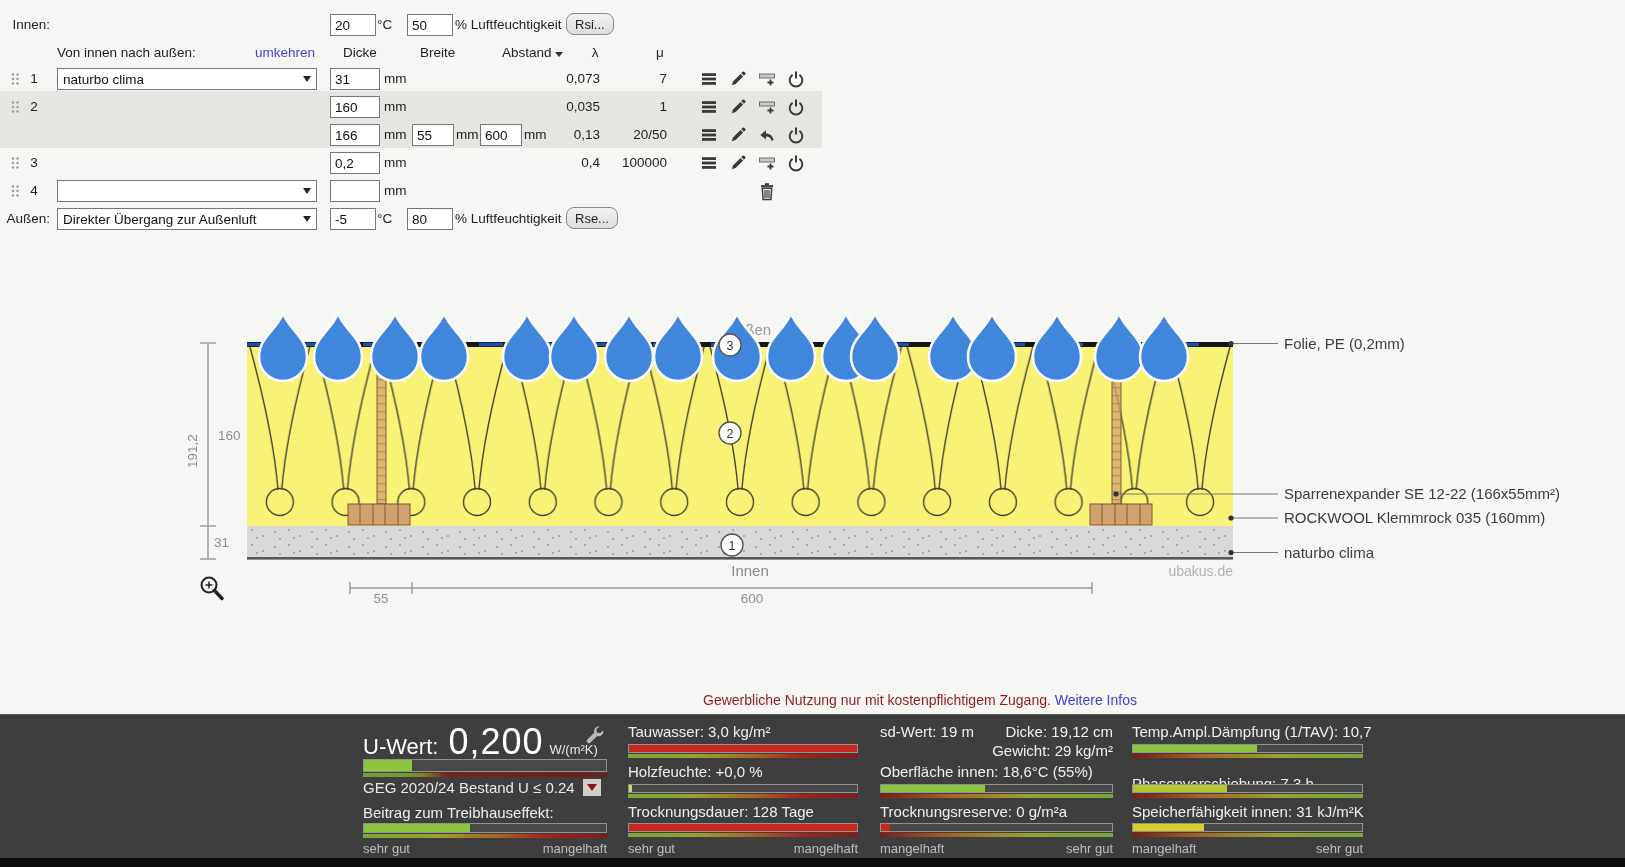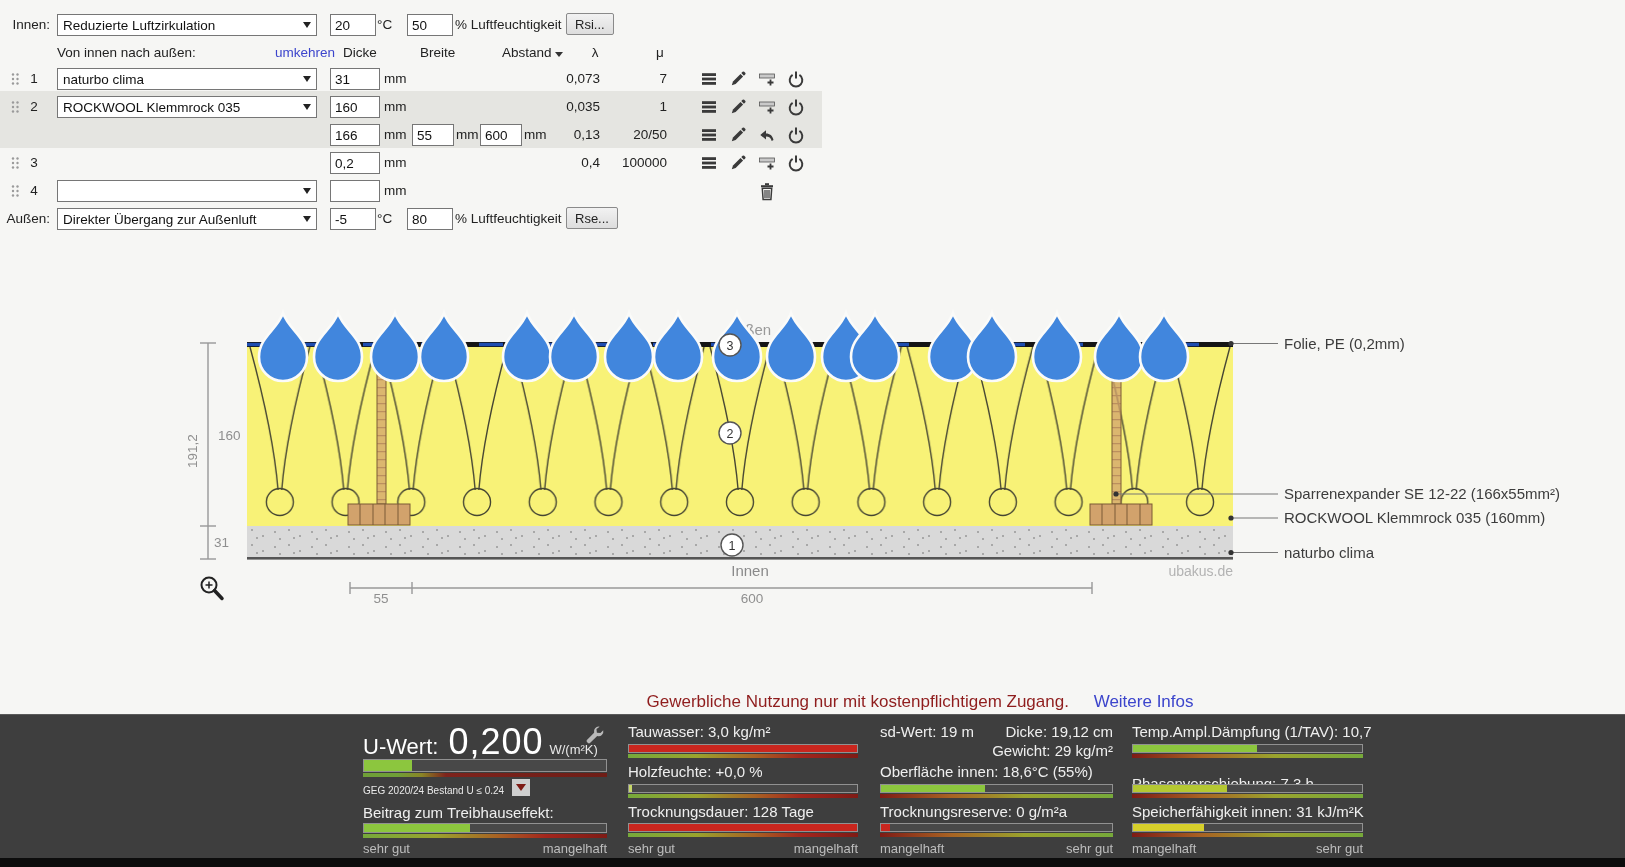--- a/index.html
+++ b/index.html
@@ -13,28 +13,28 @@
   .rownum{position:absolute;left:26px;top:3px;width:16px;text-align:center;}
   .handle{position:absolute;left:10px;top:4px;width:10px;height:14px;cursor:grab;}
   .select{position:absolute;top:0;height:20px;background:#fff;border:1px solid #767676;display:flex;align-items:center;justify-content:space-between;padding:0 5px;box-sizing:content-box;}
   .select span.txt{font-size:13.5px;color:#111;white-space:nowrap;overflow:hidden;}
   .caret{width:0;height:0;border-left:4.5px solid transparent;border-right:4.5px solid transparent;border-top:6px solid #222;margin-left:4px;flex:none;}
   .input{position:absolute;top:0;height:20px;background:#fff;border:1px solid #767676;font-size:13.5px;color:#111;padding:0 4px;display:flex;align-items:center;}
   .unit{position:absolute;top:3px;}
   .num{position:absolute;top:3px;text-align:right;}
   .lam{left:538px;width:62px;}
   .mu{left:605px;width:62px;}
-  .btn{position:absolute;top:-1px;height:20px;padding:0 8px;background:linear-gradient(#f2f2f2,#dddddd);border:1px solid #8a8a8a;border-radius:2px;font-size:13px;color:#222;display:flex;align-items:center;cursor:pointer;}
+  .btn{position:absolute;top:-1px;height:20px;padding:0 8px;background:linear-gradient(#f2f2f2,#dddddd);border:1px solid #8a8a8a;border-radius:8px;font-size:13px;color:#222;display:flex;align-items:center;cursor:pointer;}
   .hdr{position:absolute;top:45px;font-size:13.5px;color:#222;}
-  .link{color:#3c45cc;cursor:pointer;margin-left:20px;}
+  .link{color:#3c45cc;cursor:pointer;}
   .icon{position:absolute;top:2px;width:18px;height:18px;cursor:pointer;}
   .hdr-caret{display:inline-block;width:0;height:0;border-left:4px solid transparent;border-right:4px solid transparent;border-top:5px solid #333;margin-left:3px;}
 
   
-  .notice{position:absolute;left:540px;top:692px;width:760px;text-align:center;font-size:17px;}
+  .notice{position:absolute;left:540px;top:692px;width:760px;text-align:center;font-size:14px;}
   .notice .warn{color:#8f1d1d;}
   .notice .link{color:#3c45cc;}
 
   
   .panel{position:absolute;left:0;top:714px;width:1625px;height:144px;background:#3e3e3e;border-top:1px solid#5a5a5a;color:#ededed;}
   .blackbar{position:absolute;left:0;top:858px;width:1625px;height:9px;background:#0c0c0c;}
   .pcol{position:absolute;top:0;height:144px;}
   .plab{position:absolute;font-size:15px;color:#efefef;white-space:nowrap;}
   .pright{position:absolute;font-size:15px;color:#efefef;white-space:nowrap;right:0;text-align:right;}
   .gauge{position:absolute;left:0;right:0;}
@@ -43,39 +43,35 @@
   .gstrip{height:4px;margin-top:1px;}
   .grad-gr{background:linear-gradient(to right,#76a93a,#9aa32d 30%,#a86223 55%,#a3261d 75%,#7e1b15);}
   .grad-rg{background:linear-gradient(to right,#7e1b15,#a86223 30%,#9aa32d 62%,#76a93a);}
   .grad-uw{background:linear-gradient(to right,#6f9f37 0%,#6f9f37 14%,#8a8526 24%,#7e231c 34%,#6e1d16 100%);}
   .scale{position:absolute;left:0;right:0;top:126px;display:flex;justify-content:space-between;font-size:13px;color:#bdbdbd;}
   .uline{position:absolute;left:0;top:6px;display:flex;align-items:baseline;white-space:nowrap;}
   .ulab{font-size:22px;color:#fff;}
   .uval{font-size:36px;color:#fff;margin-left:10px;letter-spacing:1px;}
   .uunit{font-size:13px;color:#e8e8e8;margin-left:6px;}
   .wrench{position:absolute;right:2px;top:10px;width:20px;height:20px;cursor:pointer;}
-  .geg{position:absolute;left:0;top:64px;font-size:10px;color:#e9e9e9;display:flex;align-items:flex-end;}
+  .geg{position:absolute;left:0;top:64px;font-size:15px;color:#e9e9e9;display:flex;align-items:flex-end;}
   .geg-dd{display:inline-flex;align-items:center;justify-content:center;width:18px;height:17px;background:#cfcfcf;margin-left:8px;cursor:pointer;}
   .geg-dd i{width:0;height:0;border-left:5px solid transparent;border-right:5px solid transparent;border-top:7px solid #7e1b15;}
 
   svg text{font-family:"Liberation Sans","DejaVu Sans",sans-serif;}
 </style>
 </head>
 <body>
 
 <div class="app">
 
   <div class="band"></div>
 
   <div class="frow" style="top:14px">
     <span class="lbl">Innen:</span>
-    <div class="select" style="left:57px;width:248px">
-      <span class="txt">Reduzierte Luftzirkulation</span>
-        <span class="caret"></span>
-    </div>
     <div class="input" style="left:330px;width:36px">20</div>
     <span class="unit" style="left:377px">°C</span>
     <div class="input" style="left:407px;width:36px">50</div>
     <span class="unit" style="left:455px">% Luftfeuchtigkeit</span>
     <div class="btn" style="left:566px">Rsi...</div>
   </div>
 
   <span class="hdr" style="left:57px">Von innen nach außen:</span>
   <span class="hdr link" style="left:255px">umkehren</span>
   <span class="hdr" style="left:343px">Dicke</span>
@@ -128,24 +124,20 @@
           <g fill="#9a9a9a">
             <circle cx="3" cy="2.5" r="1.2"></circle>
             <circle cx="7.5" cy="2.5" r="1.2"></circle>
             <circle cx="3" cy="7" r="1.2"></circle>
             <circle cx="7.5" cy="7" r="1.2"></circle>
             <circle cx="3" cy="11.5" r="1.2"></circle>
             <circle cx="7.5" cy="11.5" r="1.2"></circle>
           </g>
         </svg></span>
     <span class="rownum">2</span>
-    <div class="select" style="left:57px;width:248px">
-        <span class="txt">ROCKWOOL Klemmrock 035</span>
-        <span class="caret"></span>
-      </div>
     <div class="input" style="left:330px;width:40px">160</div>
     <span class="unit" style="left:384px">mm</span>
     <span class="num lam">0,035</span>
     <span class="num mu">1</span>
     <span class="icon" style="left:700px"><svg viewBox="0 0 18 18" width="18" height="18" fill="#3a3a3a">
           <rect x="2" y="3.2" width="14" height="2.8"></rect>
           <rect x="2" y="7.6" width="14" height="2.8"></rect>
           <rect x="2" y="12" width="14" height="2.8"></rect>
         </svg></span>
     <span class="icon" style="left:729px"><svg viewBox="0 0 18 18" width="18" height="18" fill="#3a3a3a">

